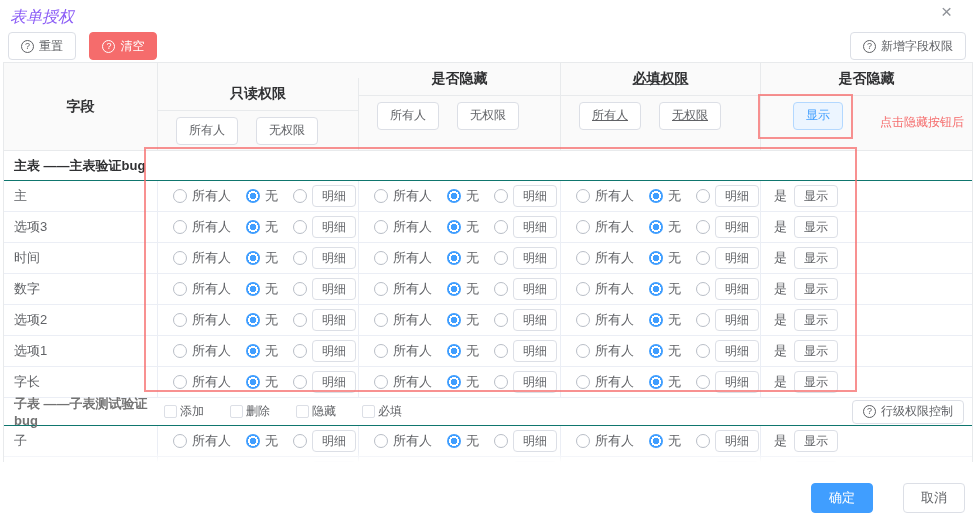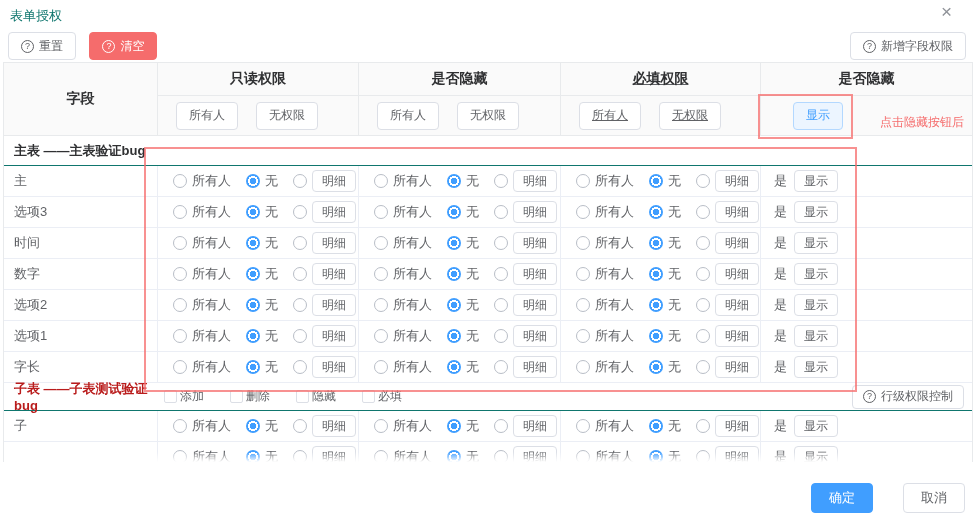--- a/index.html
+++ b/index.html
@@ -7,21 +7,21 @@
   body {
     position: relative;
     background: #fff;
     font-family: "Liberation Sans", sans-serif;
     color: #606266;
     overflow: hidden;
   }
   
   .dlg-title {
     position: absolute; left: 10px; top: 7px;
-    font-size: 13px; color: #0f766e;
+    font-size: 16px; color: #8b5cf6; font-style: italic;
   }
   .close-x {
     position: absolute; right: 28px; top: 2px;
     font-size: 19px; color: #909399; cursor: pointer; line-height: 1;
   }
   
   .toolbar { position: absolute; left: 8px; top: 32px; right: 14px; height: 28px; }
   .btn {
     display: inline-flex; align-items: center; justify-content: center; gap: 5px;
     height: 28px; padding: 0 12px;
@@ -49,21 +49,21 @@
     content: ""; position: absolute; left: 0; right: 0; bottom: 0; height: 10px;
     background: linear-gradient(rgba(255,255,255,0), #fff); pointer-events: none;
   }
   .thead { display: flex; background: #fafafa; border-bottom: 1px solid #e8eaec; }
   .th-field {
     width: 154px; border-right: 1px solid #e8eaec;
     display: flex; align-items: center; justify-content: center;
     font-size: 14px; font-weight: bold; color: #303133;
   }
   .th-group { border-right: 1px solid #e8eaec; }
-  .th-group.g0 { width: 201px; } .th-group.g1 { width: 202px; } .th-group.g2 { width: 200px; text-decoration: underline; }
+  .th-group.g0 { width: 201px; margin-top: 15px; } .th-group.g1 { width: 202px; } .th-group.g2 { width: 200px; text-decoration: underline; }
   .th-hide { flex: 1; border-right: none; }
   .gl {
     height: 33px; display: flex; align-items: center; justify-content: center;
     font-size: 14px; font-weight: bold; color: #303133;
     border-bottom: 1px solid #e8eaec;
   }
   .gb { height: 39px; display: flex; align-items: center; padding-left: 18px; gap: 9px; }
   .gb .btn { height: 28px; padding: 0 12px; }
   .btn-show {
     background: #ecf5ff; border-color: #b3d8ff; color: #409eff;
@@ -76,21 +76,21 @@
   .td-field { width: 154px; padding-left: 10px; color: #606266; }
   .td-r0 { width: 201px; } .td-r1 { width: 202px; } .td-r2 { width: 200px; }
   .td-radio { padding-left: 15px; }
   .td-hide { flex: 1; border-right: none; padding-left: 13px; gap: 7px; }
   .tr-section {
     display: flex; align-items: center; height: 30px;
     border-bottom: 1px solid #0f766e; background: #fff;
     font-size: 13px; font-weight: bold; color: #303133; padding-left: 10px;
   }
   .tr-subsection { height: 28px; font-weight: normal; }
-  .sub-title { font-weight: bold; color: #b91c1c; width: 150px; flex: none; }
+  .sub-title { font-weight: bold; color: #737373; width: 150px; flex: none; }
   .cbx-group { display: inline-flex; align-items: center; gap: 3px; margin-right: 26px; font-size: 12px; color: #606266; }
   .cbx { width: 13px; height: 13px; border: 1px solid #dcdfe6; border-radius: 2px; background: #fff; flex: none; cursor: pointer; }
   .row-ctrl { margin-left: auto; margin-right: 8px; height: 24px; padding: 0 10px; }
   
   .rg { display: inline-flex; align-items: center; gap: 5px; cursor: pointer; }
   .rg + .rg { margin-left: 15px; }
   .radio {
     width: 14px; height: 14px; border-radius: 50%;
     border: 1px solid #b9bec7; background: #fff; flex: none;
   }

